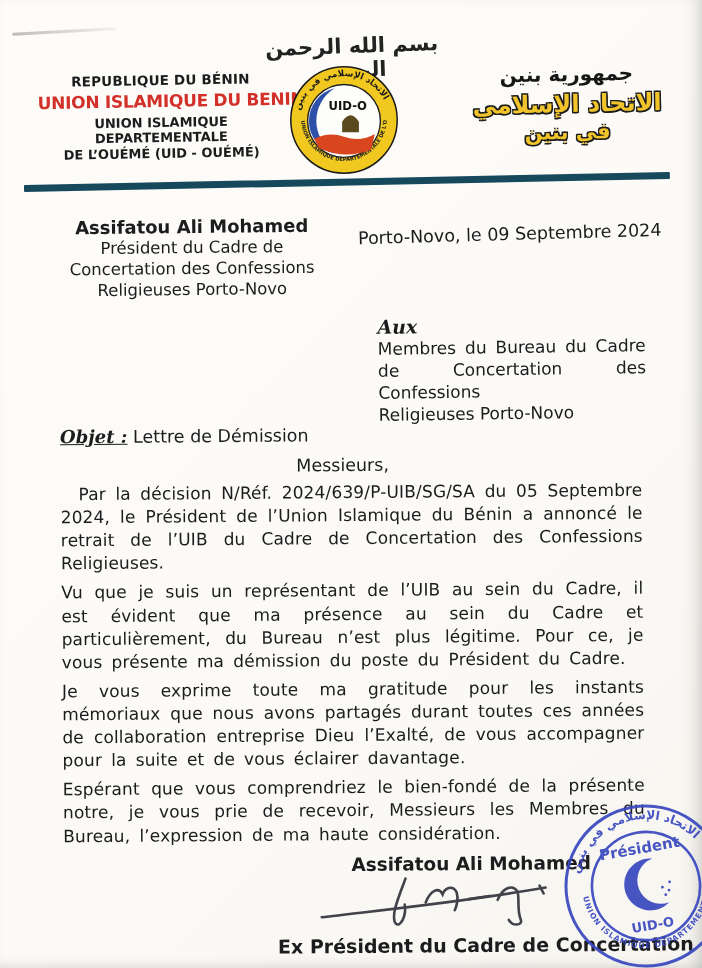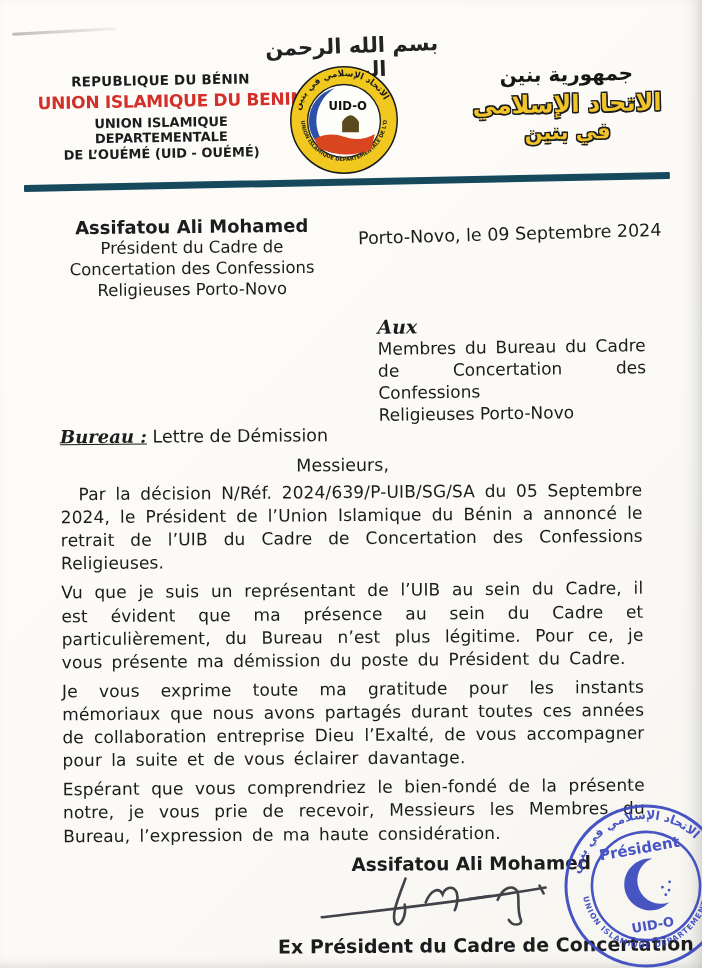--- a/index.html
+++ b/index.html
@@ -106,21 +106,21 @@
 
   <div class="recipient">
     <div class="aux">Aux</div>
     <div class="r just">Membres du Bureau du Cadre</div>
     <div class="r just">de Concertation des Confessions</div>
     <div class="r">Religieuses Porto-Novo</div>
   </div>
 
   <div class="body">
     <div class="subject">
-      <span class="lbl">Bureau :</span>
+      <span class="lbl">Objet :</span>
       <span>Lettre de Démission</span>
     </div>
     <div class="salut">Messieurs,</div>
     <p class="indent">Par la décision N/Réf. 2024/639/P-UIB/SG/SA du 05 Septembre 2024, le Président de l’Union Islamique du Bénin a annoncé le retrait de l’UIB du Cadre de Concertation des Confessions Religieuses.</p>
     <p>Vu que je suis un représentant de l’UIB au sein du Cadre, il est évident que ma présence au sein du Cadre et particulièrement, du Bureau n’est plus légitime. Pour ce, je vous présente ma démission du poste du Président du Cadre.</p>
     <p>Je vous exprime toute ma gratitude pour les instants mémoriaux que nous avons partagés durant toutes ces années de collaboration entreprise Dieu l’Exalté, de vous accompagner pour la suite et de vous éclairer davantage.</p>
     <p>Espérant que vous comprendriez le bien-fondé de la présente notre, je vous prie de recevoir, Messieurs les Membres du Bureau, l’expression de ma haute considération.</p>
 
     <div class="sig-name">Assifatou Ali Mohamed</div>
 

